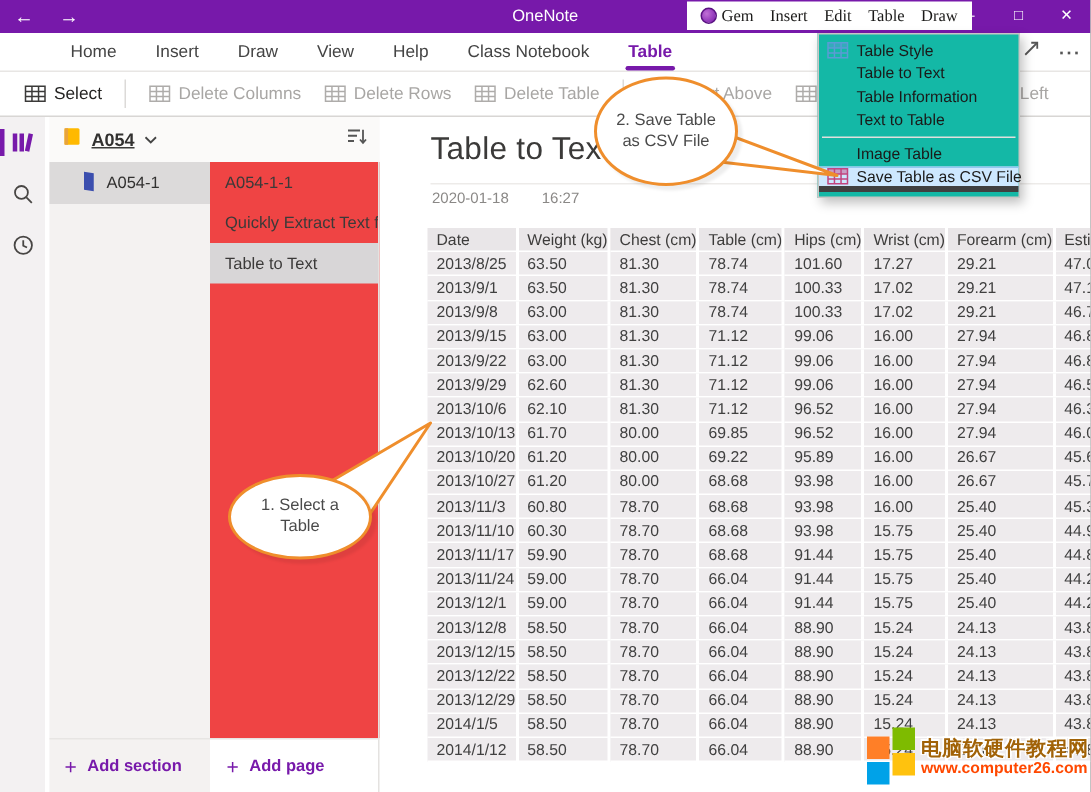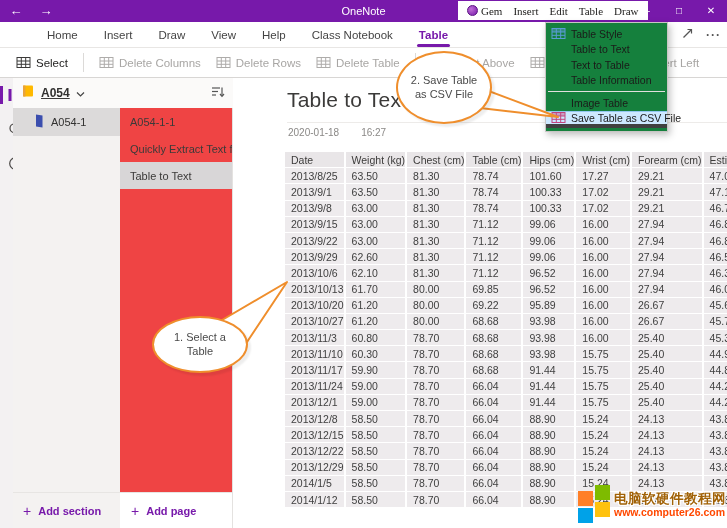--- a/index.html
+++ b/index.html
@@ -32,21 +32,21 @@
   .ribbon-item.disabled{color:#a8a6a4;}
   .ribbon-sep{width:1px;height:19px;background:#dcdad8;}
   .ribbon-icon{display:inline-flex;align-items:center;}
 
   
   .rail{position:absolute;left:0;top:78px;width:30px;height:450px;background:#f3f1f2;z-index:3;}
   .rail-item{position:relative;width:30px;height:34px;display:flex;align-items:center;justify-content:center;}
   .rail-item.active::before{content:"";position:absolute;left:0;top:8px;bottom:8px;width:2.5px;background:#7719aa;}
 
   
-  .nav{position:absolute;left:13px;top:78px;width:220px;height:450px;background:#fbfaf9;z-index:3;text-decoration:underline;}
+  .nav{position:absolute;left:33px;top:78px;width:220px;height:450px;background:#fbfaf9;z-index:3;text-decoration:underline;}
   .nav-header{height:30px;display:flex;align-items:center;gap:6px;padding:0 8px;background:#fbfaf9;}
   .notebook-name{font-size:12px;font-weight:700;color:#323130;}
   .sections-col{position:absolute;left:0;top:30px;width:107px;bottom:36px;background:#f4f2f1;}
   .section-item{height:28px;display:flex;align-items:center;gap:6px;padding:0 20px;font-size:11px;color:#323130;}
   .section-item.active{background:#dcdada;}
   .pages-col{position:absolute;left:107px;top:30px;width:113px;bottom:36px;background:#ef4444;border-right:1px solid #e4e2e0;}
   .page-item{height:27px;display:flex;align-items:center;padding:0 10px;font-size:11px;color:#3b3a39;white-space:nowrap;overflow:hidden;}
   .page-item.active{background:#d8d6d7;}
   .nav-footer{position:absolute;left:0;bottom:0;width:220px;height:36px;display:flex;}
   .footer-cell{display:flex;align-items:center;gap:7px;font-size:11px;font-weight:700;color:#7719aa;border-top:1px solid #e7e5e3;}
@@ -60,21 +60,21 @@
   .title-rule{position:absolute;left:37px;top:44px;right:0;height:0;border-top:1px solid #edebe9;}
   .page-meta{position:absolute;left:38px;top:49px;font-size:10px;color:#8a8886;display:flex;gap:22px;}
 
   .data-table{position:absolute;left:35px;top:74px;border-collapse:separate;border-spacing:0;table-layout:fixed;}
   .data-table th,.data-table td{height:16.2px;padding:0 0 0 6px;font-size:10.5px;font-weight:400;text-align:left;
       color:#404040;background:#eeebed;border-right:2px solid #fff;border-bottom:1.3px solid #fff;
       white-space:nowrap;overflow:hidden;}
   .data-table th{color:#3d3c3b;background:#e9e6e8;}
 
   
-  .dropdown{position:absolute;left:545px;top:22px;width:123px;background:#15803d;border:1px solid #c8c6c4;
+  .dropdown{position:absolute;left:545px;top:22px;width:135px;background:#14b8a6;border:1px solid #c8c6c4;
             box-shadow:2px 3px 7px rgba(0,0,0,.25);z-index:30;padding:3px 0;}
   .menu-item{height:15.5px;display:flex;align-items:center;gap:5px;padding:0 4px;font-size:10.5px;color:#1b1a19;white-space:nowrap;}
   .menu-item .mi-icon{width:16px;display:inline-flex;justify-content:center;align-items:center;flex:0 0 16px;}
   .menu-item.highlight{background:#cde8ff;border-top:1px solid #92c7f0;border-bottom:4px solid #404040;height:17px;}
   .menu-sep{border-top:1px solid #e1dfdd;margin:3px 2px;}
 
   
   .callout-tail{position:absolute;z-index:39;}
   .callout-bubble{position:absolute;z-index:40;background:#fff;border:2px solid #ef8e2c;border-radius:50%;
       display:flex;align-items:center;justify-content:center;text-align:center;
@@ -565,25 +565,25 @@
           </svg>
         </span>
         <span>Table Style</span>
       </div>
       <div class="menu-item">
         <span class="mi-icon"></span>
         <span>Table to Text</span>
       </div>
       <div class="menu-item">
         <span class="mi-icon"></span>
-        <span>Text to Table</span>
+        <span>Table Information</span>
       </div>
       <div class="menu-item">
         <span class="mi-icon"></span>
-        <span>Table Information</span>
+        <span>Text to Table</span>
       </div>
       <div class="menu-sep"></div>
       <div class="menu-item">
         <span class="mi-icon"></span>
         <span>Image Table</span>
       </div>
       <div class="menu-item highlight">
         <span class="mi-icon">
           <svg width="15" height="13" viewBox="0 0 15 13">
             <rect x="1" y="1.5" width="13" height="3.5" fill="#c2447f" opacity=".45"></rect>

